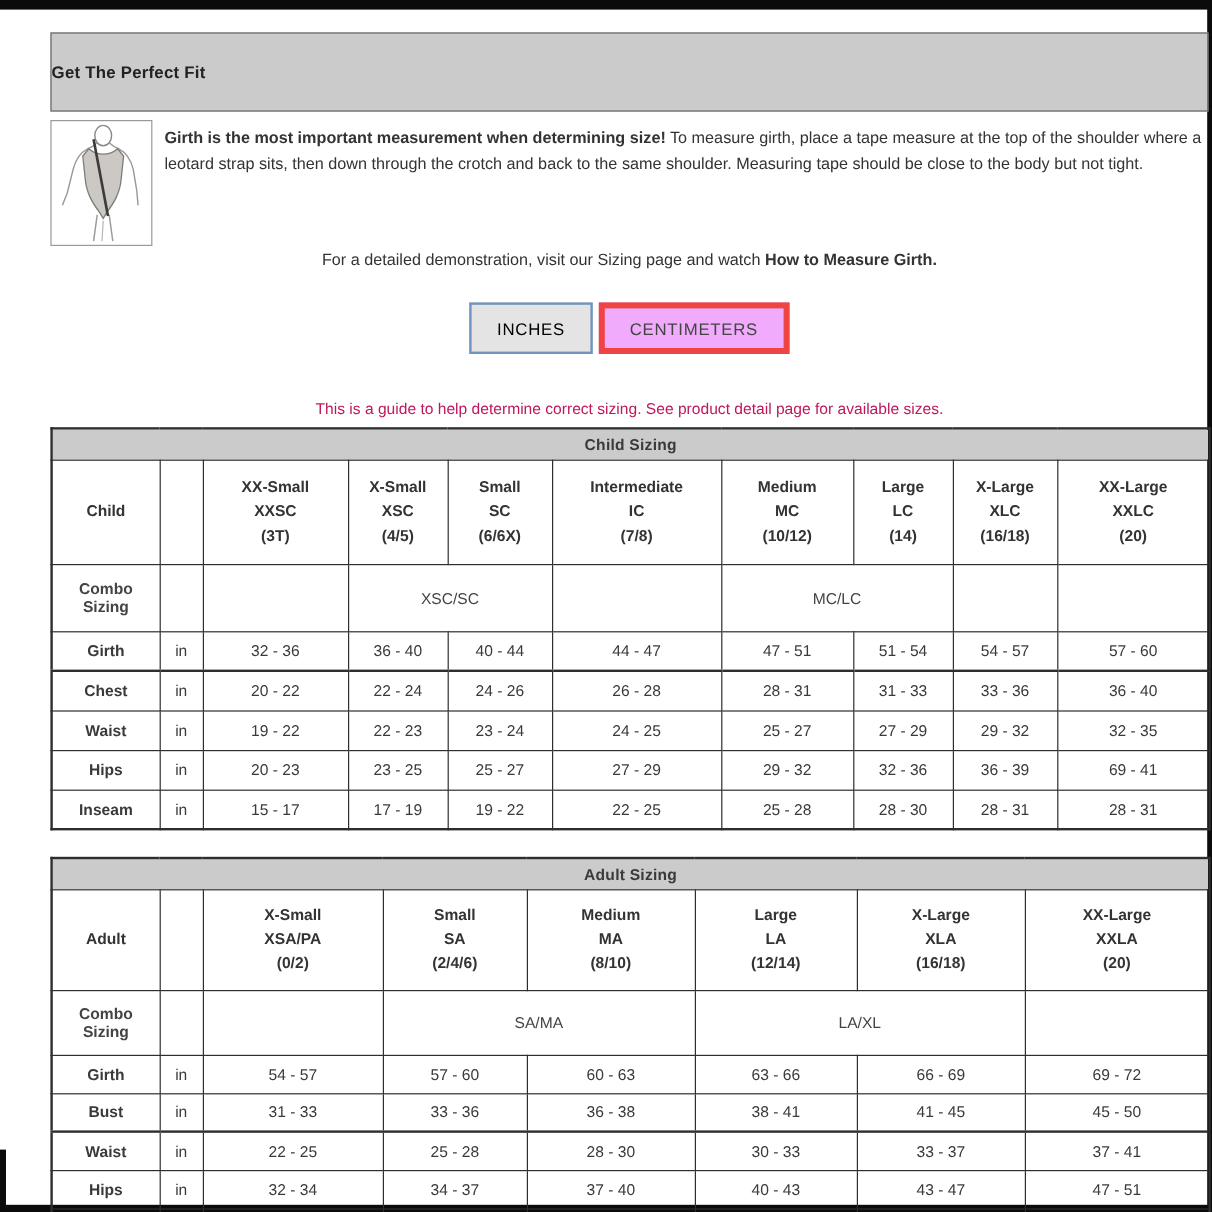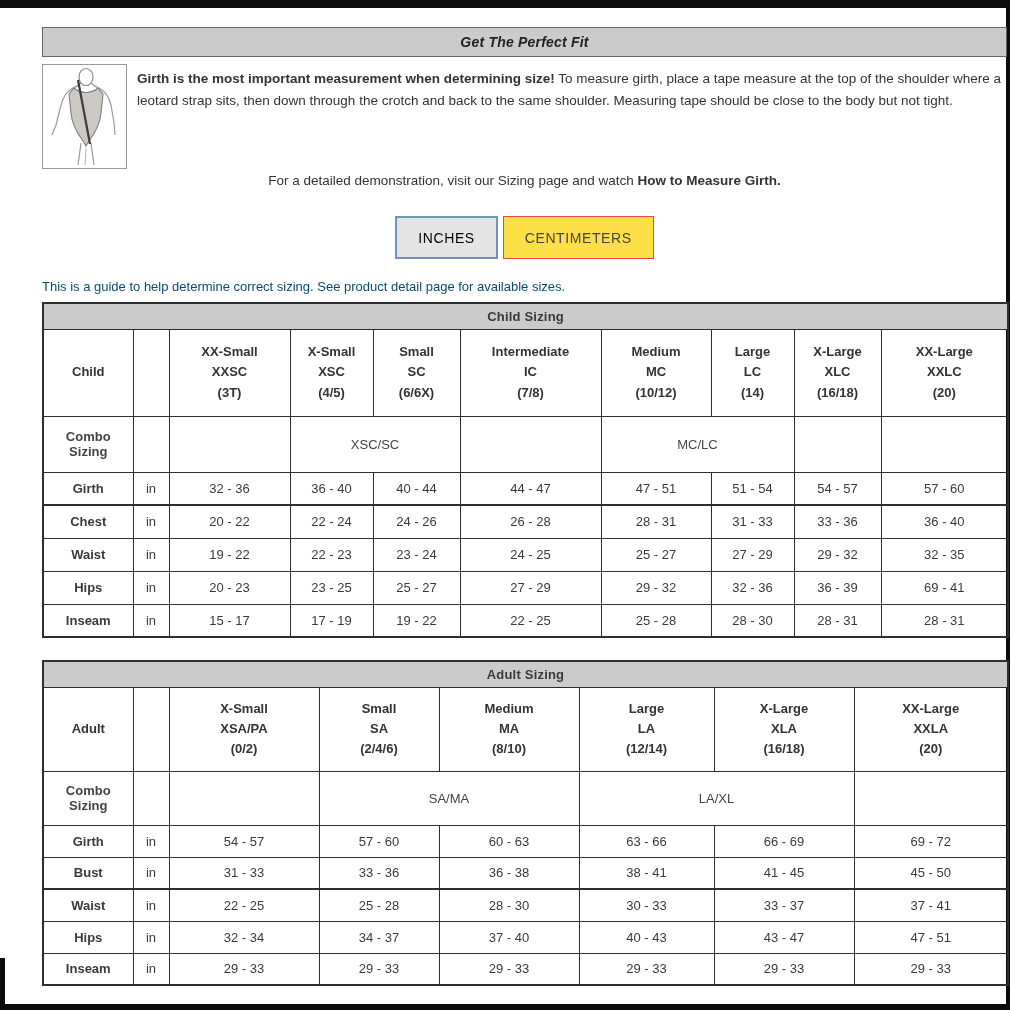--- a/index.html
+++ b/index.html
@@ -11,44 +11,44 @@
   }
   .frame-top    { position:absolute; top:0; left:0; width:1010px; height:8px; background:#0b0b0b; }
   .frame-right  { position:absolute; top:0; right:0; width:4px; height:1010px; background:#0b0b0b; }
   .frame-bottom { position:absolute; bottom:0; left:0; width:1010px; height:6px; background:#0b0b0b; }
   .frame-left   { position:absolute; bottom:0; left:0; width:5px; height:52px; background:#0b0b0b; }
 
   .page { position:absolute; left:42px; top:0; width:965px; }
 
   .title-bar {
     margin-top:27px; background:#cbcbcb; border:1px solid #666;
-    text-align:center; font-weight:bold; font-size:14px; color:#222;
-    padding:6px 0; letter-spacing:0.2px;font-style:italic;
+    font-weight:bold; font-size:14px; color:#222;
+    padding:24px 0; letter-spacing:0.2px;
   }
 
   .intro-row { display:flex; margin-top:7px; align-items:flex-start; }
   .figure {
     width:85px; height:105px; border:1px solid #999; background:#fff;
     flex:0 0 auto; display:flex; align-items:center; justify-content:center;
   }
   .intro {
     flex:1; margin:4px 0 0 10px; 
     font-size:13.5px; line-height:1.62; color:#333;
   }
   .demo { text-align:center; font-size:13.5px; margin:4px 0 0 0; color:#333; }
 
   .unit-buttons { display:flex; justify-content:center; gap:5px; margin-top:28px; }
   .unit-btn {
     font-family:inherit; font-size:14px; letter-spacing:0.6px;
     height:43px; padding:0 21px; cursor:pointer; color:#000000;
   }
   .unit-btn.active   { background:#e4e4e4; border:2px solid #6f94bd; }
-  .unit-btn.inactive { background:#fde047; border:1px solid #ef4444; color:#444; }
-
-  .guide-note { text-align:left; font-size:13px; color:#0c4a6e; margin:20px 0 0 0; }
+  .unit-btn.inactive { background:#f0abfc; border:5px solid #ef4444; color:#444; }
+
+  .guide-note { text-align:center; font-size:13px; color:#be185d; margin:38px 0 0 0; }
 
   table.sizing {
     border-collapse:collapse; width:965px; table-layout:fixed;
     border:2px solid #2e2e2e;
   }
   table.child-table { margin-top:8px; }
   table.adult-table { margin-top:22px; }
   table.sizing td {
     border:1px solid #2e2e2e; text-align:center; vertical-align:middle;
     font-size:13px; color:#3a3a3a; padding:0 2px; overflow:hidden;

